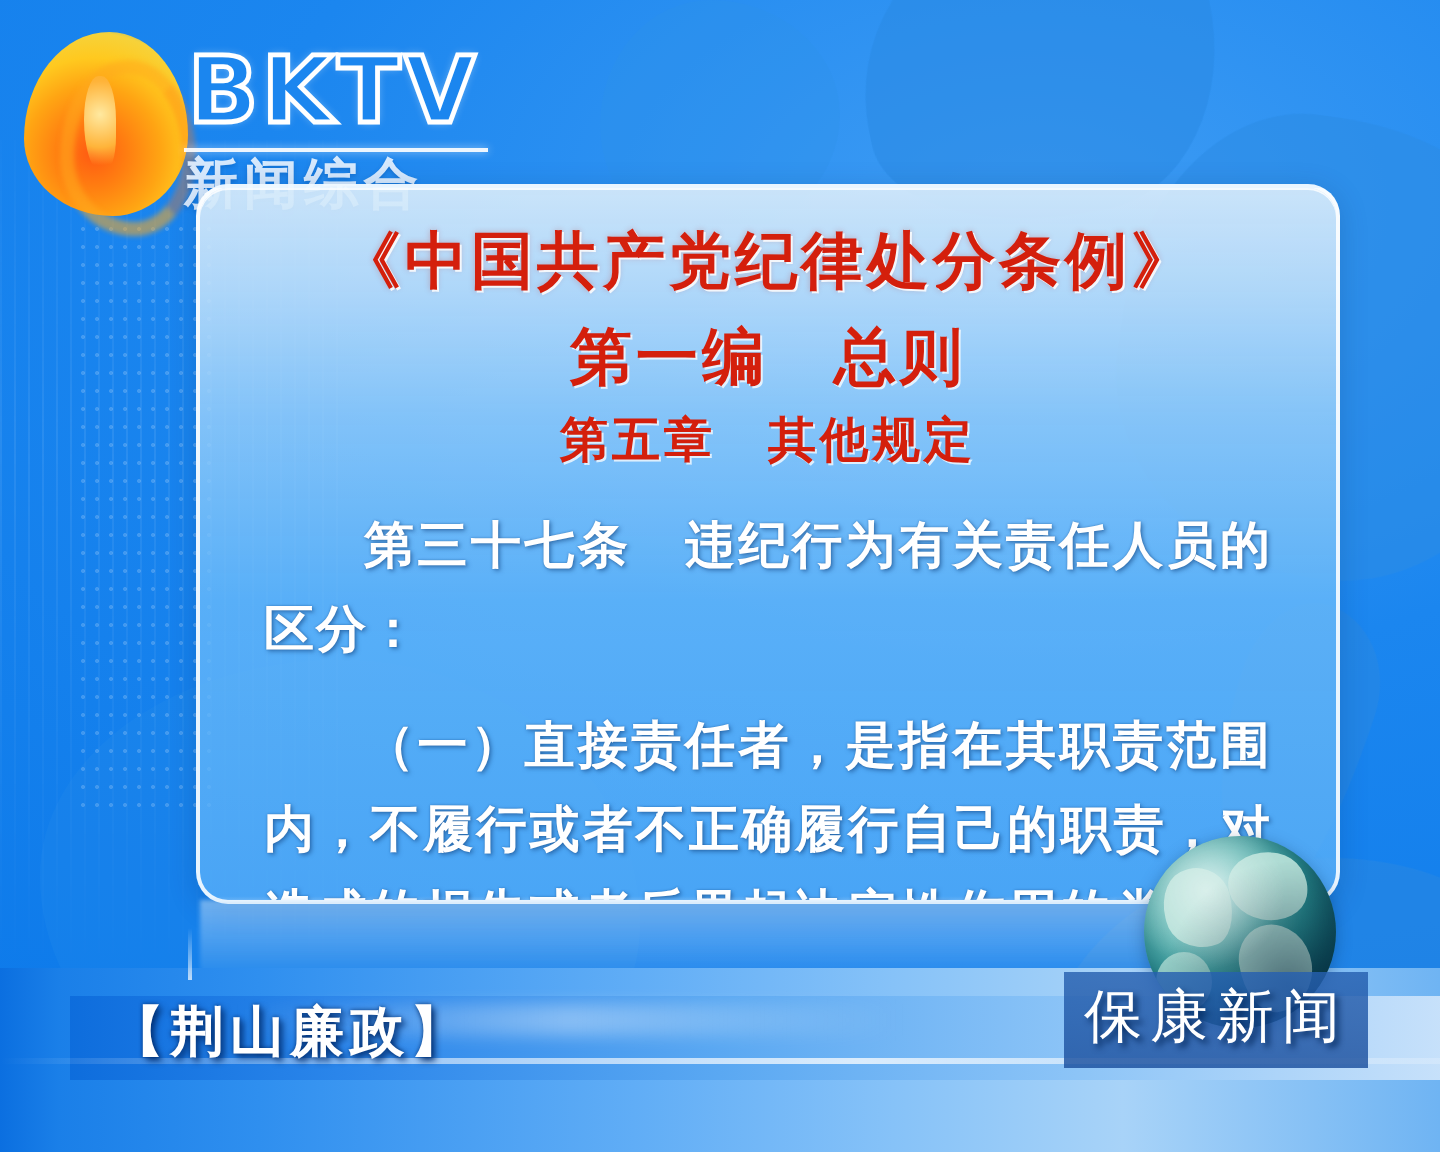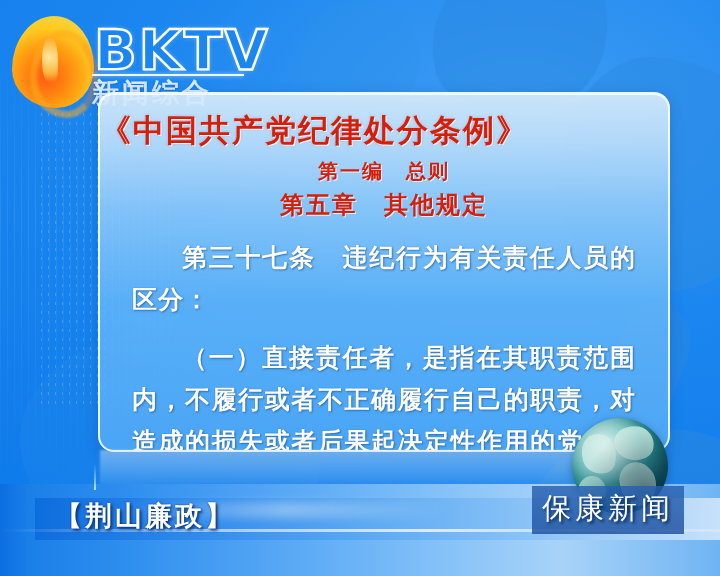--- a/index.html
+++ b/index.html
@@ -80,21 +80,21 @@
   .flame-inner{
     position:absolute;left:18px;top:14px;width:54px;height:74px;
     border-radius:50% 50% 45% 55% / 55% 55% 45% 45%;
     border:7px solid rgba(255,170,30,.55);
     border-right-color:rgba(255,120,20,.35);
     filter:blur(1.2px);
   }
   .bktv{
     position:absolute;left:88px;top:14px;
     font-family:"DejaVu Sans","Liberation Sans",sans-serif;
-    font-weight:bold;font-size:56px;letter-spacing:2px;line-height:1;
+    font-weight:bold;font-size:46px;letter-spacing:2px;line-height:1;
     color:#1b86ef;
     -webkit-text-stroke:2.4px #ffffff;
     text-shadow:0 0 5px rgba(255,255,255,.45);
   }
   .logo-rule{
     position:absolute;left:86px;top:66px;width:152px;height:2px;
     background:rgba(255,255,255,.92);box-shadow:0 0 4px rgba(255,255,255,.6);
   }
   .logo-sub{
     position:absolute;left:86px;top:70px;
@@ -118,28 +118,28 @@
     overflow:hidden;
   }
   .panel-reflection{
     position:absolute;left:100px;top:450px;width:564px;height:46px;
     border-radius:0 0 14px 14px;
     background:linear-gradient(180deg,rgba(190,222,250,.55),rgba(120,190,248,0));
     filter:blur(1px);
   }
 
   .title-main{
-    text-align:left;margin:16px 0 0 0;
+    text-align:center;margin:16px 0 0 0;
     font-family:"DejaVu Serif","Liberation Serif",serif;
     font-weight:bold;font-size:31px;letter-spacing:2px;color:#d41f0c;
     text-shadow:1px 1px 0 rgba(255,255,255,.85), 0 0 3px rgba(180,20,10,.25);
   }
   .title-sub{
     text-align:center;margin:6px 0 0 0;
-    font-size:20px;font-weight:bold;letter-spacing:2px;color:#d41f0c;
+    font-size:31px;font-weight:bold;letter-spacing:2px;color:#d41f0c;
     text-shadow:1px 1px 0 rgba(255,255,255,.75);
   }
   .title-sub2{
     text-align:center;margin:4px 0 12px 0;
     font-size:24px;font-weight:bold;letter-spacing:2px;color:#d41f0c;
     text-shadow:1px 1px 0 rgba(255,255,255,.75);
   }
 
   .body-text{
     margin:16px 16px 0 16px;

